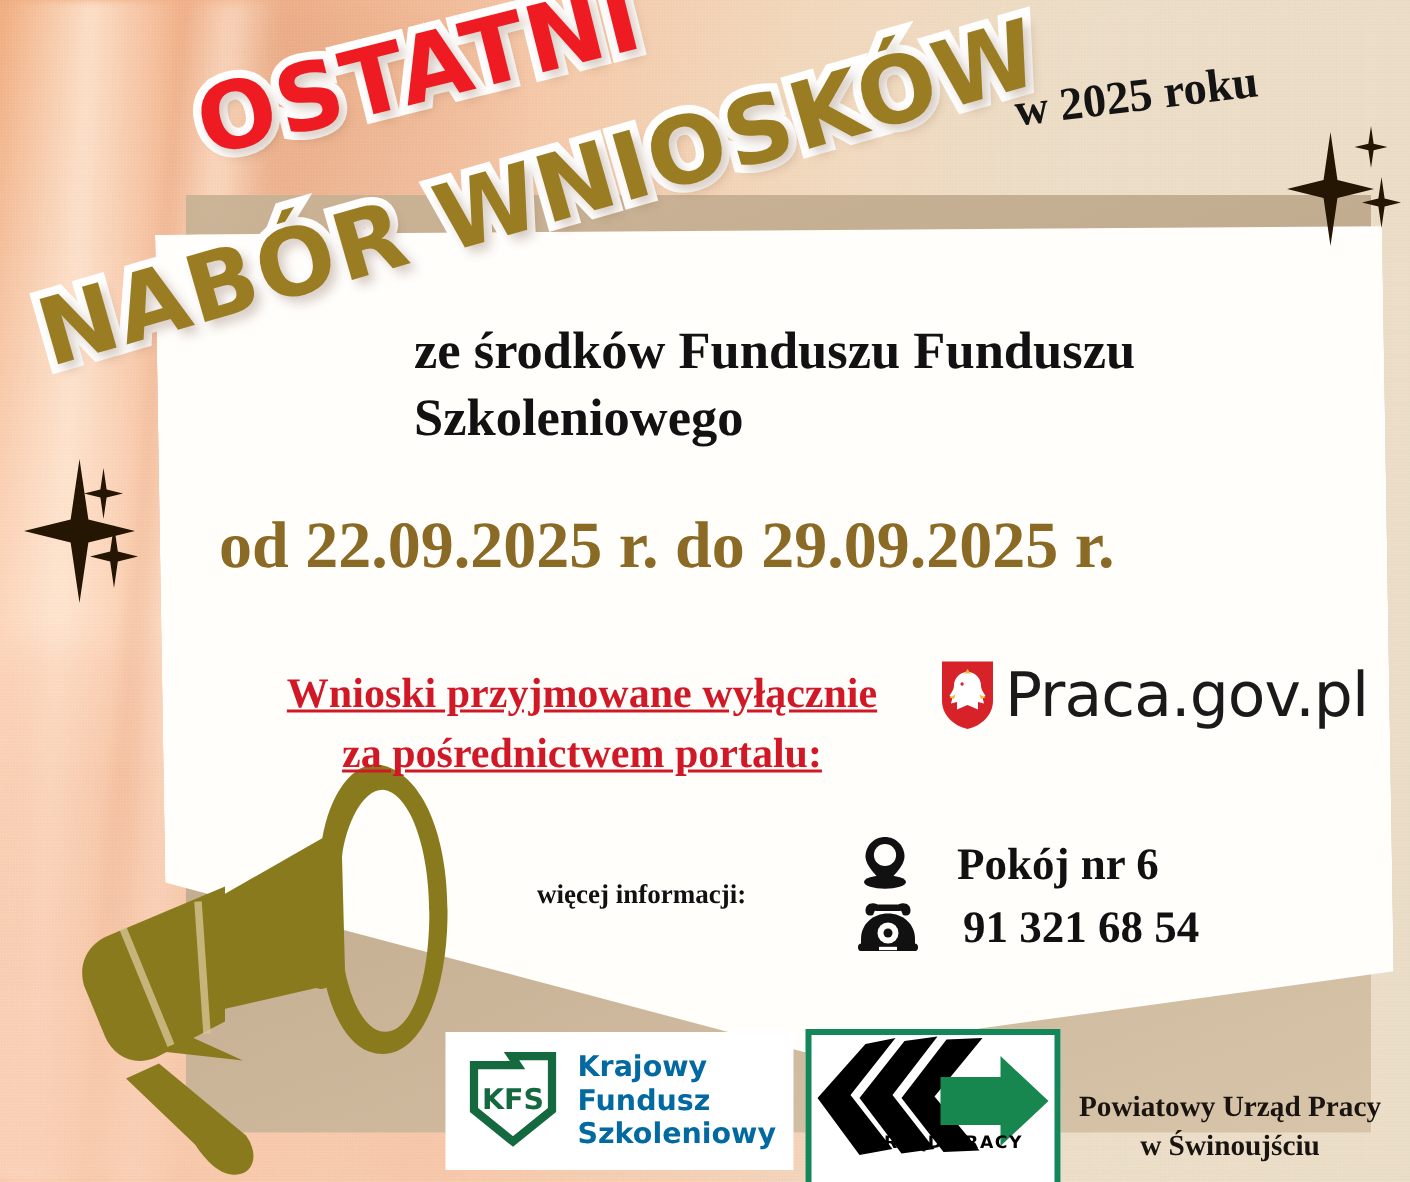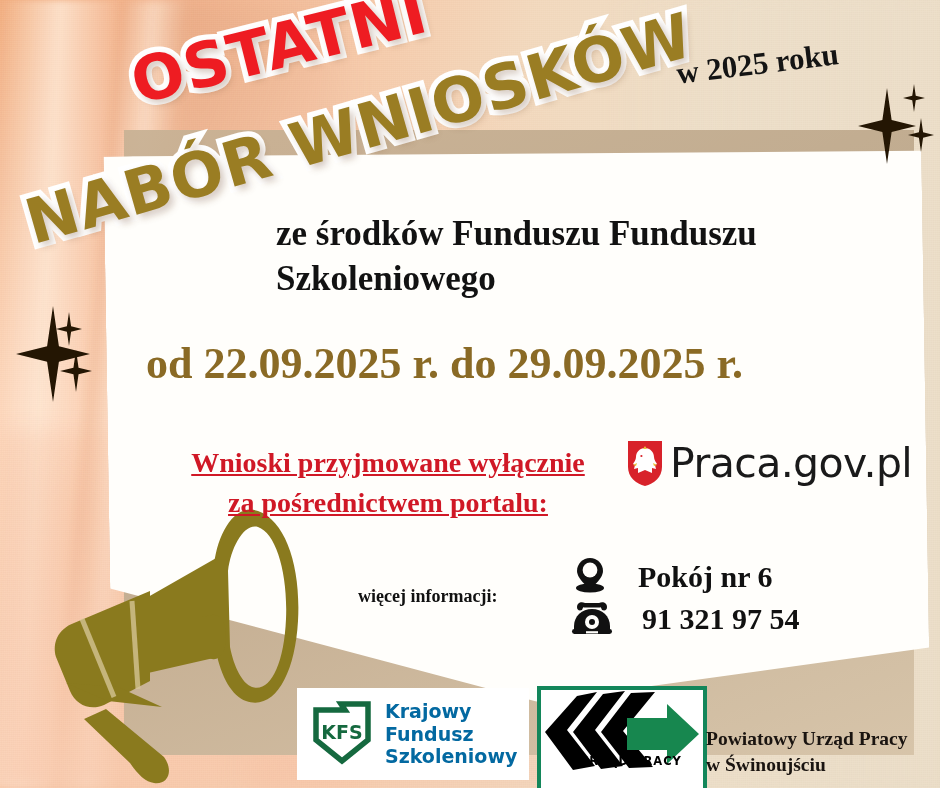--- a/index.html
+++ b/index.html
@@ -98,21 +98,21 @@
   .contact{position:absolute;left:570px;top:556px;z-index:5;}
   .crow{display:flex;align-items:center;gap:28px;height:42px;}
   .cval{font-family:"Liberation Serif", serif;font-weight:bold;font-size:30px;color:#111;white-space:nowrap;}
 
   
   .kfs-box{position:absolute;left:297px;top:688px;width:232px;height:92px;background:#fff;
     display:flex;align-items:center;gap:12px;padding-left:14px;box-sizing:border-box;z-index:5;}
   .kfs-txt{font-family:"DejaVu Sans", sans-serif;font-weight:bold;font-size:19px;line-height:1.2;color:#0369a1;}
   .up-box{position:absolute;left:537px;top:686px;width:170px;height:112px;background:#fff;
     border:4px solid #13865a;box-sizing:border-box;z-index:5;}
-  .pup{position:absolute;left:706px;top:726px;width:228px;
+  .pup{position:absolute;left:706px;top:726px;width:228px;text-align:center;
     font-family:"Liberation Serif", serif;font-weight:bold;font-size:19.5px;line-height:1.35;color:#1a1410;z-index:5;}
   .up-label{position:absolute;left:38px;top:64px;font-family:"DejaVu Sans", sans-serif;
     font-weight:bold;font-size:11.5px;letter-spacing:1px;color:#000;z-index:3;}
 </style>
 </head>
 <body>
 
 <div id="poster">
 
   <div class="drape d1"></div>
@@ -209,21 +209,21 @@
             <rect x="2" y="31" width="40" height="5" rx="2.4"></rect>
             <path d="M7 9 C7 5 11 3 15 5 L12 12 C9 13 7 12 7 9 Z"></path>
             <path d="M37 9 C37 5 33 3 29 5 L32 12 C35 13 37 12 37 9 Z"></path>
             <rect x="12" y="5" width="20" height="4.4" rx="2.2"></rect>
           </g>
           <circle cx="22" cy="24" r="7" fill="#fffefb"></circle>
           <circle cx="22" cy="24" r="3" fill="#111"></circle>
           <rect x="16" y="33.2" width="12" height="2.2" fill="#fffefb"></rect>
         </svg>
       </span>
-      <span class="cval">91 321 97 54</span>
+      <span class="cval">91 321 68 54</span>
     </div>
   </div>
 
   <div class="kfs-box">
     <span>
       <svg width="62" height="68" viewBox="0 0 62 68" aria-hidden="true">
         <path d="M5 12 L34 12 L30 6 L57 6 L57 42 L31 63 L5 42 Z" fill="none" stroke="#15693f" stroke-width="5.5" stroke-linejoin="miter"></path>
         <text x="31" y="41" font-family="DejaVu Sans, sans-serif" font-size="19" font-weight="bold" fill="#15693f" text-anchor="middle">KFS</text>
       </svg>
     </span>

